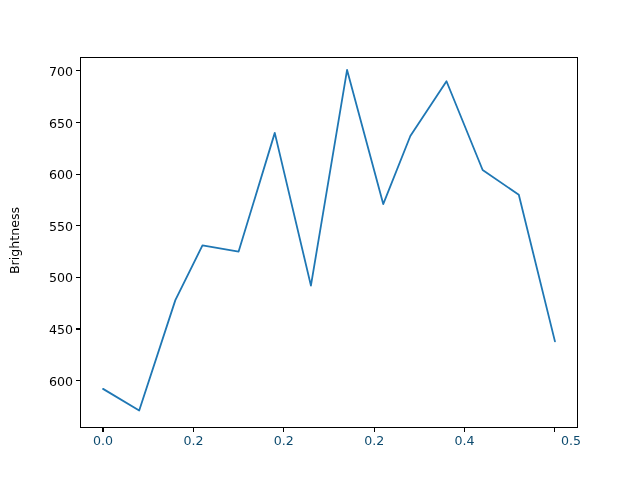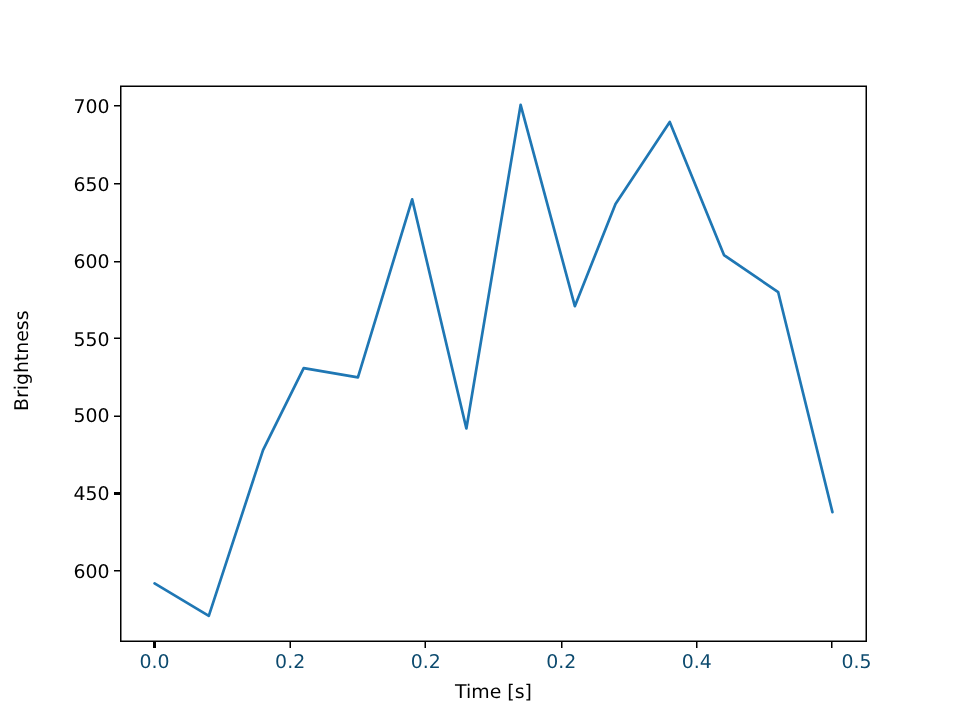--- a/index.html
+++ b/index.html
@@ -151,15 +151,14 @@
       <div class="xtick-mark" style="left: 464.022px;"></div>
       <div class="xtick-mark" style="left: 554.403px;"></div>
     </div>
 
   <div id="plot-frame"></div>
 
   <svg id="plot-svg" viewBox="0 0 498 371" preserveAspectRatio="none">
     <polyline id="data-line" fill="none" stroke="#1f77b4" stroke-width="1.8" stroke-linejoin="round" stroke-linecap="round" points="23.05,331.88 59.20,353.55 95.35,243.10 122.47,188.39 158.62,194.58 194.77,75.87 230.92,228.65 267.08,12.90 303.23,147.10 330.34,78.97 366.50,24.26 402.65,113.03 438.80,137.81 474.95,284.39"></polyline>
   </svg>
 
-  <div id="xlabel">Time [s]</div>
 
 </div>
 
 </body></html>

